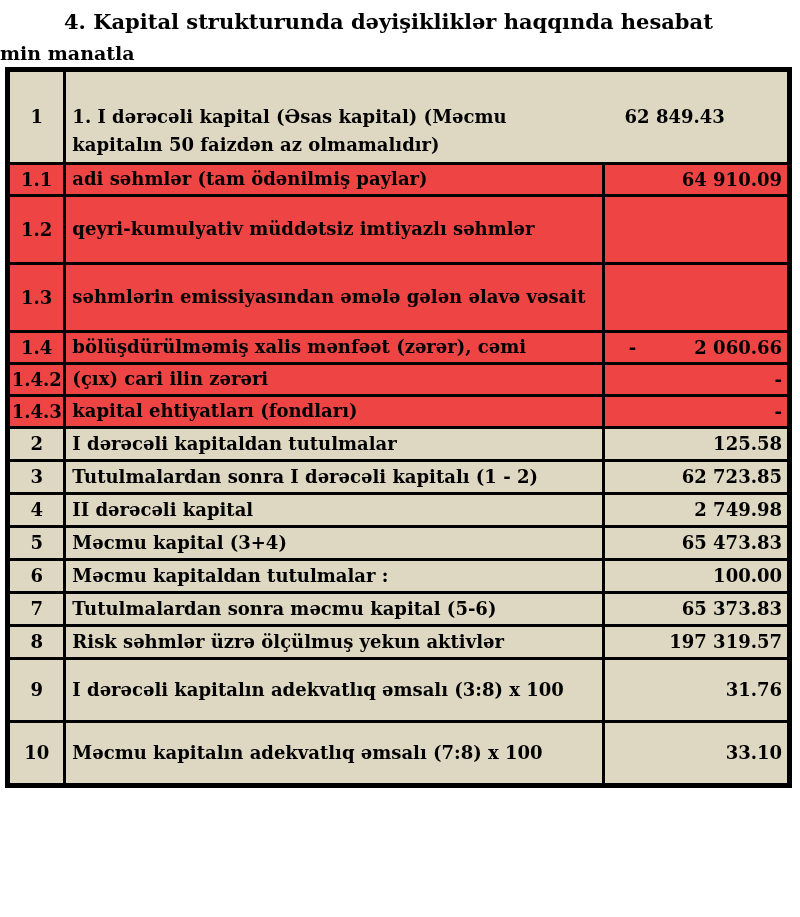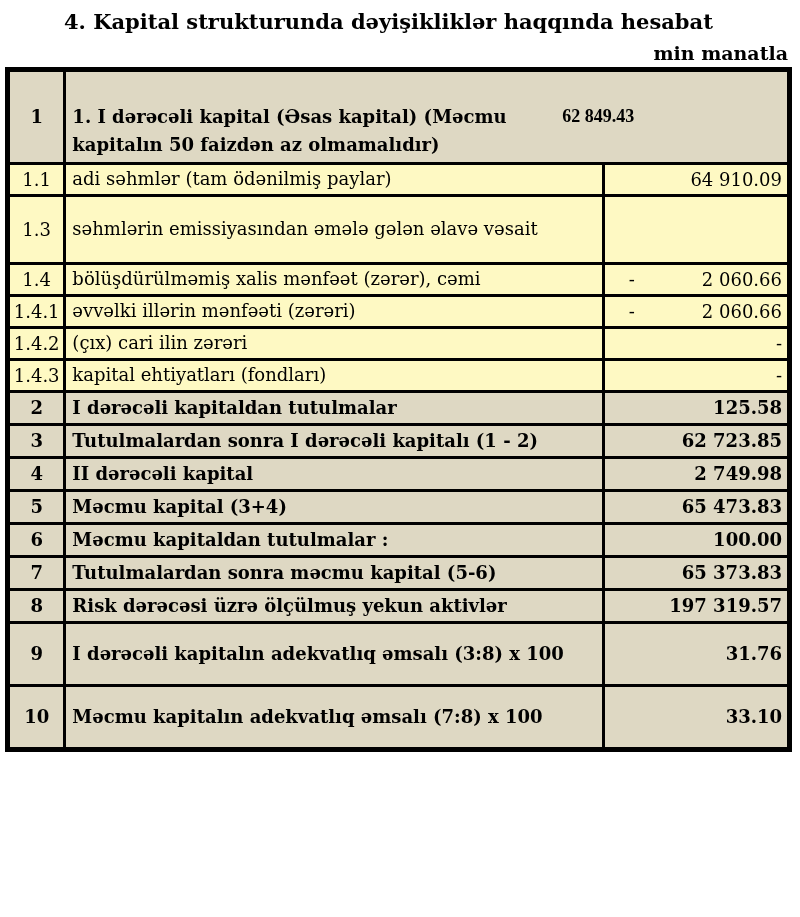--- a/index.html
+++ b/index.html
@@ -17,21 +17,20 @@
     overflow: hidden;
   }
   .doc-title {
     font-weight: bold;
     font-size: 21px;
     margin: 9px 0 0 64px;
   }
   .unit-label {
     font-weight: bold;
     font-size: 19px;
-    text-align: right;
     margin: 8px 12px 3px 0;
   }
   table.capital-table {
     border-collapse: collapse;
     table-layout: fixed;
     margin-left: 5px;
     width: 787px;
     border: 5px solid #000000;
   }
   col.c-num   { width: 57px; }
@@ -41,21 +40,21 @@
     border: 3px solid #000000;
     font-size: 18px;
     padding: 0;
     vertical-align: middle;
     overflow: hidden;
   }
   tr.shaded td {
     background: #ded8c3;
     font-weight: bold;
   }
-  tr.plain td { background: #fef9c3; font-weight: normal; }
+  tr.plain td { background: #ef4444; font-weight: bold; }
 
   td.num-cell   { text-align: center; padding: 1px 1px; }
   td.label-cell { padding-left: 6px; line-height: 1.35; }
   td.value-cell { text-align: right; padding-right: 5px; }
 
   .vwrap {
     display: flex;
     justify-content: space-between;
     align-items: center;
     padding-left: 24px;
@@ -70,22 +69,21 @@
     align-items: center;
   }
   .mergewrap .mlabel {
     flex: 0 0 490px;
     padding: 3px 0 3px 6px;
     line-height: 1.55;
     margin-top: 28px;
   }
   .mergewrap .mvalue {
     flex: 1;
-    text-align: left;
-    font-family: Liberation Serif, serif;
+    text-align: center;
   }
 
   
   tr.h-xl  td { height: 64px; }
   tr.h-l   td { height: 63px; }
   tr.h-s   td { height: 27px; }
   tr.h-m   td { height: 28px; }
   tr.h-tall td { height: 58px; }
 </style>
 </head>
@@ -110,37 +108,32 @@
               <div class="mvalue">62 849.43</div>
             </div>
           </td>
         </tr>
         <tr class="plain h-s">
           <td class="num-cell">1.1</td>
           <td class="label-cell">adi səhmlər (tam ödənilmiş paylar)</td>
           <td class="value-cell">64 910.09</td>
         </tr>
         <tr class="plain h-l">
+          <td class="num-cell">1.2</td>
+          <td class="label-cell">qeyri-kumulyativ müddətsiz imtiyazlı səhmlər</td>
+          <td class="value-cell"></td>
+        </tr>
+        <tr class="plain h-l">
           <td class="num-cell">1.3</td>
           <td class="label-cell">səhmlərin emissiyasından əmələ gələn  əlavə vəsait</td>
           <td class="value-cell"></td>
         </tr>
         <tr class="plain h-s">
           <td class="num-cell">1.4</td>
           <td class="label-cell">bölüşdürülməmiş xalis mənfəət (zərər), cəmi</td>
-          <td class="value-cell">
-            <div class="vwrap">
-              <span class="minus">-</span>
-              <span class="vnum">2 060.66</span>
-            </div>
-          </td>
-        </tr>
-        <tr class="plain h-s">
-          <td class="num-cell">1.4.1</td>
-          <td class="label-cell">əvvəlki illərin mənfəəti (zərəri)</td>
           <td class="value-cell">
             <div class="vwrap">
               <span class="minus">-</span>
               <span class="vnum">2 060.66</span>
             </div>
           </td>
         </tr>
         <tr class="plain h-s">
           <td class="num-cell">1.4.2</td>
           <td class="label-cell">(çıx) cari ilin zərəri</td>
@@ -176,21 +169,21 @@
           <td class="label-cell">Məcmu kapitaldan tutulmalar :</td>
           <td class="value-cell">100.00</td>
         </tr>
         <tr class="shaded h-m">
           <td class="num-cell">7</td>
           <td class="label-cell">Tutulmalardan sonra məcmu kapital (5-6)</td>
           <td class="value-cell">65 373.83</td>
         </tr>
         <tr class="shaded h-m">
           <td class="num-cell">8</td>
-          <td class="label-cell">Risk dərəcəsi üzrə ölçülmuş  yekun aktivlər</td>
+          <td class="label-cell">Risk səhmlər üzrə ölçülmuş  yekun aktivlər</td>
           <td class="value-cell">197 319.57</td>
         </tr>
         <tr class="shaded h-tall">
           <td class="num-cell">9</td>
           <td class="label-cell">I dərəcəli  kapitalın  adekvatlıq əmsalı (3:8) x 100</td>
           <td class="value-cell">31.76</td>
         </tr>
         <tr class="shaded h-tall">
           <td class="num-cell">10</td>
           <td class="label-cell">Məcmu kapitalın  adekvatlıq  əmsalı (7:8) x 100</td>

